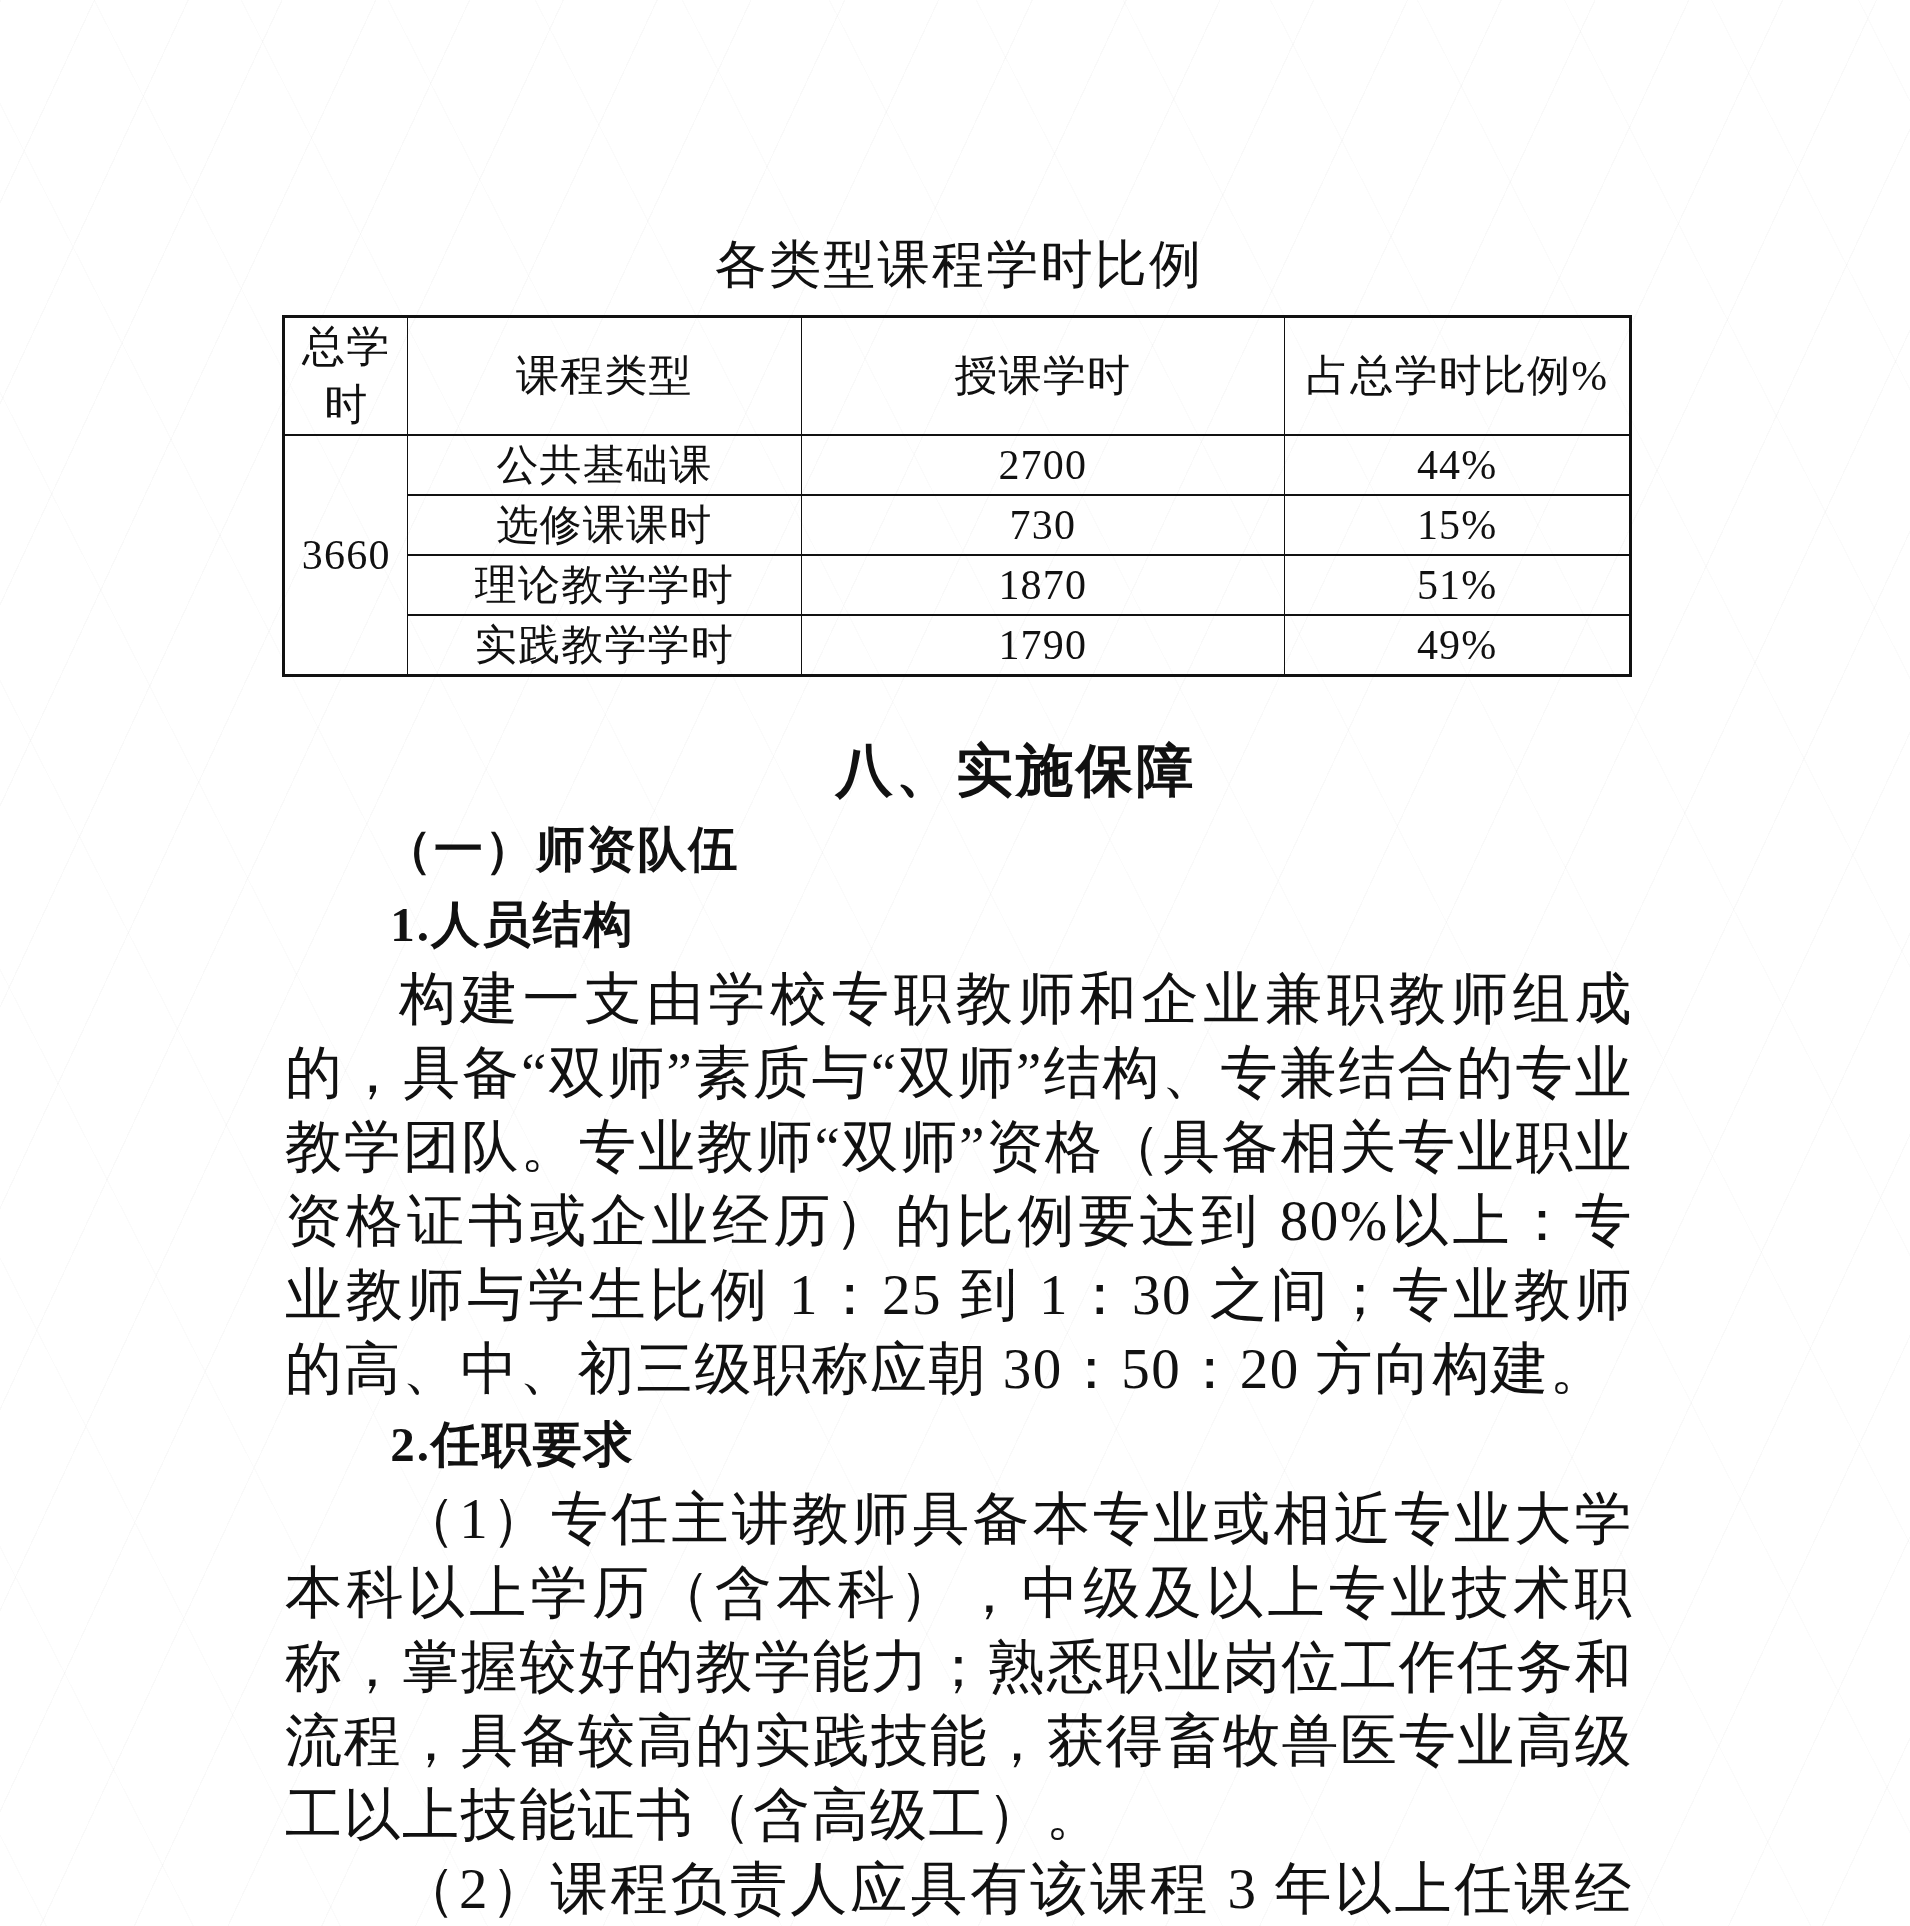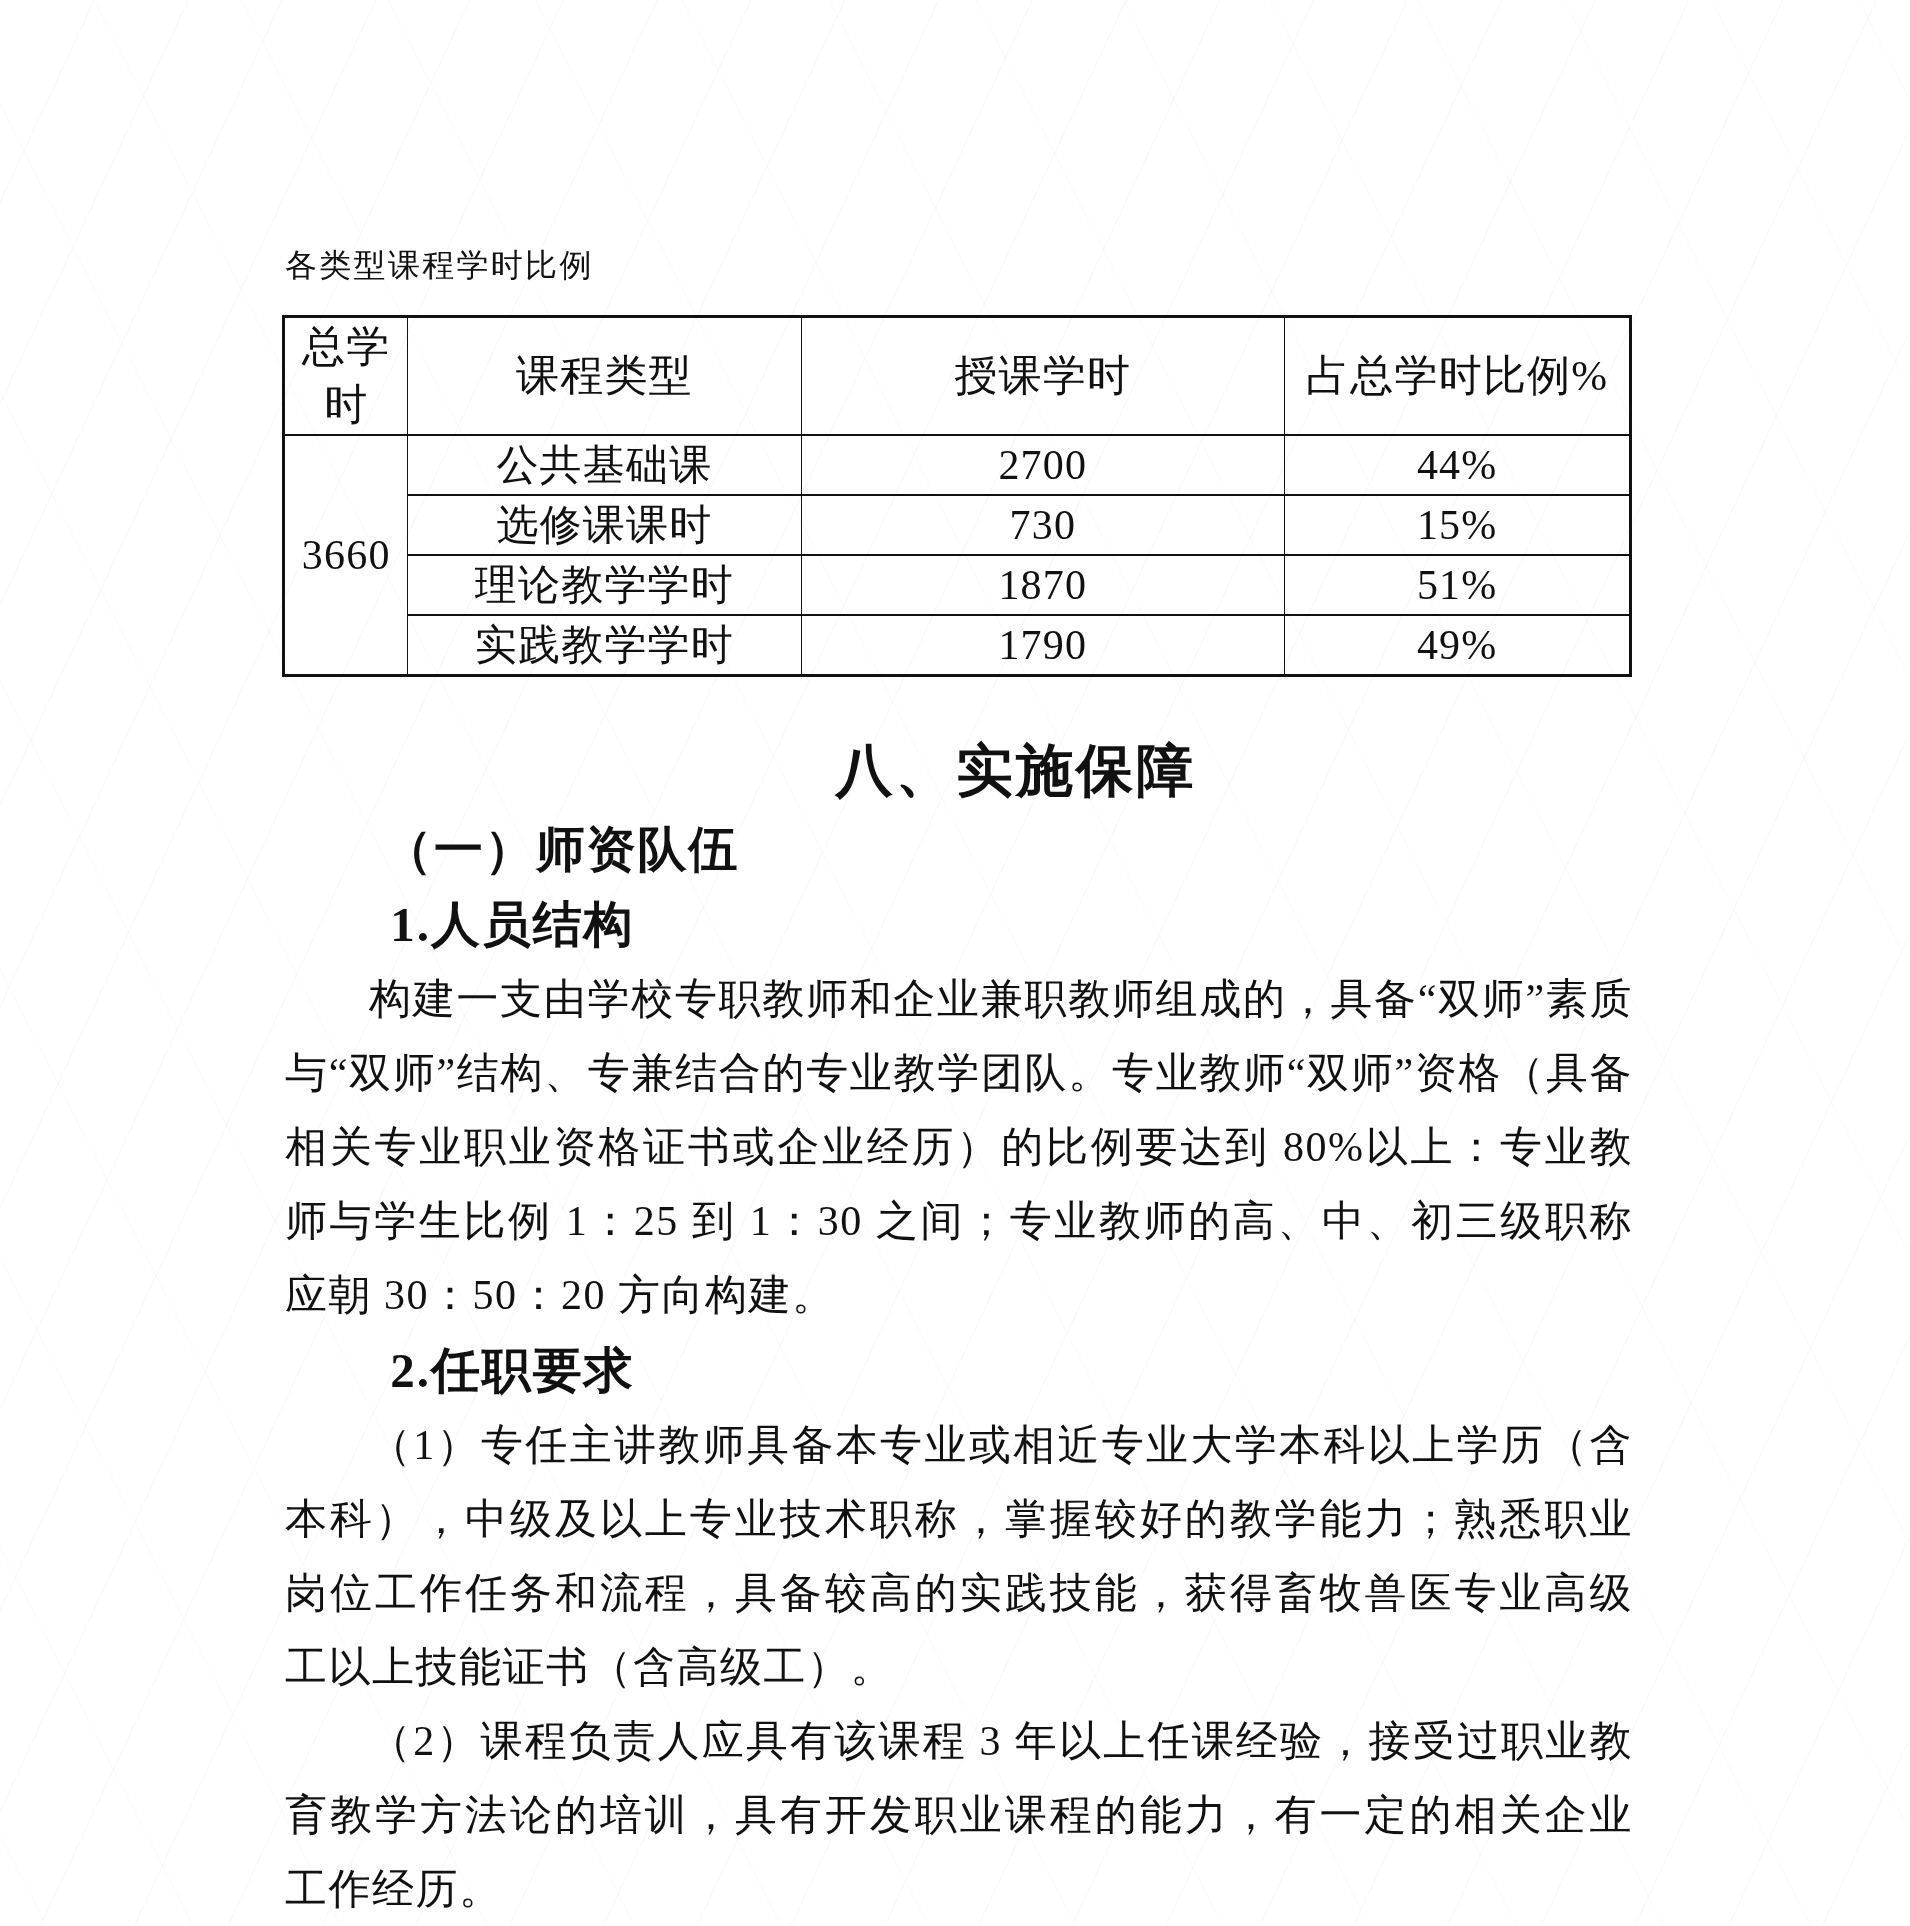--- a/index.html
+++ b/index.html
@@ -16,22 +16,22 @@
     background:
       repeating-linear-gradient(115deg, rgba(0,0,0,0.022) 0 1.2px, transparent 1.2px 85px),
       repeating-linear-gradient(63deg, rgba(0,0,0,0.016) 0 1.2px, transparent 1.2px 131px);
     pointer-events:none;
   }
   .content{
     position:absolute;
     left:285px; width:1348px; top:238px;
   }
   .caption{
-    text-align:left;
-    font-size:32px;
+    text-align:center;
+    font-size:52px;
     line-height:54px;
     letter-spacing:2.3px;
   }
   table.hours{
     border-collapse:collapse;
     table-layout:fixed;
     width:1350px;
     margin-left:-2.7px;
     margin-top:23px;
     font-size:42px;
@@ -67,21 +67,21 @@
   .subhead{
     font-weight:bold;
     font-size:49px;
     line-height:74px;
     letter-spacing:1.9px;
     text-indent:2em;
     margin-top:1.5px;
   }
   .subhead.numbered{text-indent:2.15em;}
   .para{
-    font-size:42px;
+    font-size:57px;
     line-height:74px;
     letter-spacing:1.5px;
     text-indent:2em;
     text-align:justify;
     margin:0;
   }
 </style>
 </head>
 <body>
 

